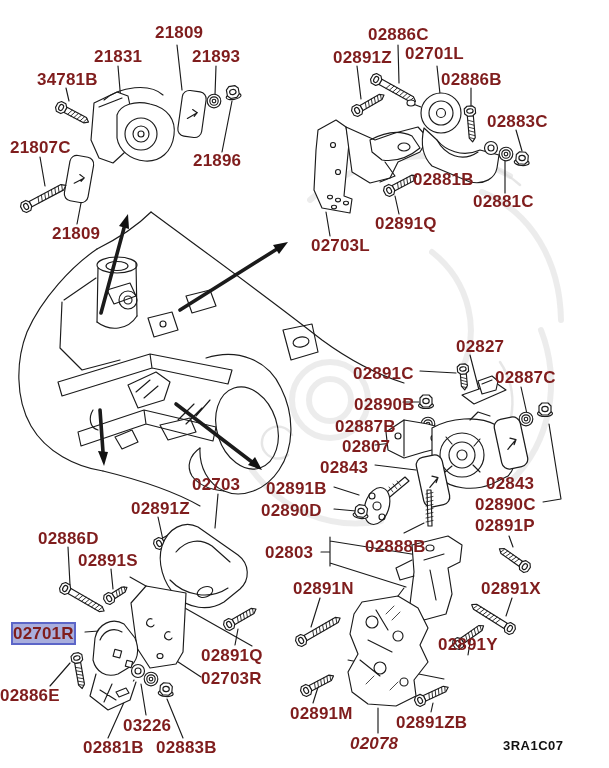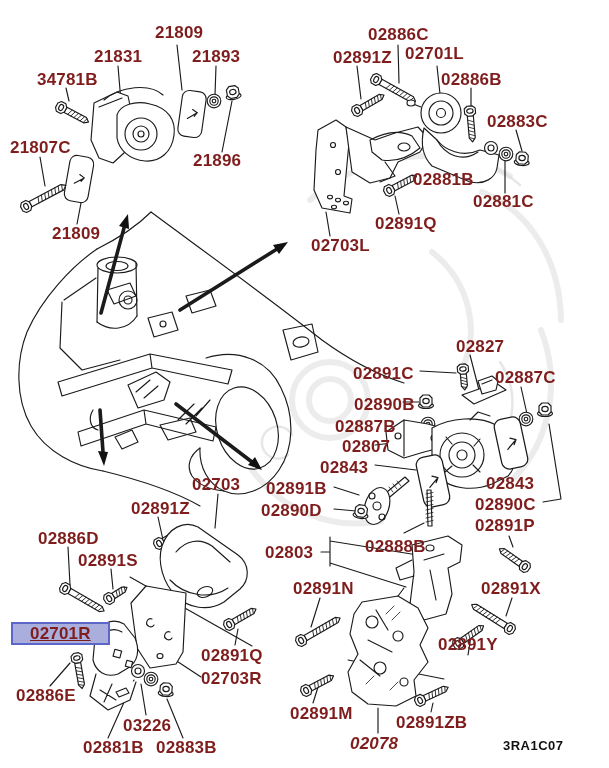--- a/index.html
+++ b/index.html
@@ -12,21 +12,21 @@
   .art .h{stroke-width:.8;}
   .art .lead{stroke-width:1;}
   .art .arrow line{stroke-width:3.6;}
   .art .arrow polygon{fill:#111;stroke:none;}
   .art .wm path, .art .wm circle{stroke:#d2d2d2;stroke-width:6;opacity:.75;}
   .art .wm .fine{stroke:#c4c4c4;stroke-width:2.5;}
   #labels{position:absolute;left:0;top:0;width:100%;height:100%;}
   .plabel{position:absolute;font-weight:bold;font-size:17px;line-height:19px;
           letter-spacing:.2px;color:#7f1d1d;white-space:nowrap;}
   .plabel.hl{background:var(--hl-bg,#a9aedd);border:2px solid var(--hl-bd,#5c66c8);
-             padding:0 17px;line-height:19px;text-decoration:underline;}
+             padding:0 0;line-height:19px;}
   .code{position:absolute;font-weight:bold;font-size:13px;letter-spacing:.5px;color:#111;}
 </style>
 </head>
 <body>
 
 <div class="stage">
 
 <svg class="art" width="609" height="768" viewBox="0 0 609 768">
   <defs>
     <g id="boltS">
@@ -292,21 +292,21 @@
       <div class="plabel" style="left: 475px; top: 516px;">02891P</div>
       <div class="plabel" style="left: 335px; top: 537px; margin-left: 30px;">02888B</div>
       <div class="plabel" style="left: 265px; top: 543px;">02803</div>
       <div class="plabel" style="left: 192px; top: 475px;">02703</div>
       <div class="plabel" style="left: 131px; top: 499px;">02891Z</div>
       <div class="plabel" style="left: 38px; top: 529px;">02886D</div>
       <div class="plabel" style="left: 78px; top: 551px;">02891S</div>
       <div class="plabel hl" style="left: 11px; top: 622px;">02701R</div>
       <div class="plabel" style="left: 201px; top: 646px;">02891Q</div>
       <div class="plabel" style="left: 201px; top: 669px;">02703R</div>
-      <div class="plabel" style="left: 16px; top: 686px; text-align: center;">02886E</div>
+      <div class="plabel" style="left: 0; top: 686px; text-align: center;">02886E</div>
       <div class="plabel" style="left: 293px; top: 579px;">02891N</div>
       <div class="plabel" style="left: 481px; top: 579px; text-align: center;">02891X</div>
       <div class="plabel" style="left: 438px; top: 635px;">02891Y</div>
       <div class="plabel" style="left: 290px; top: 704px;">02891M</div>
       <div class="plabel" style="left: 396px; top: 713px;">02891ZB</div>
       <div class="plabel" style="left: 350px; top: 734px; font-style: italic;">02078</div>
       <div class="plabel" style="left: 123px; top: 716px;">03226</div>
       <div class="plabel" style="left: 83px; top: 738px;">02881B</div>
       <div class="plabel" style="left: 156px; top: 738px;">02883B</div>
     </div>

